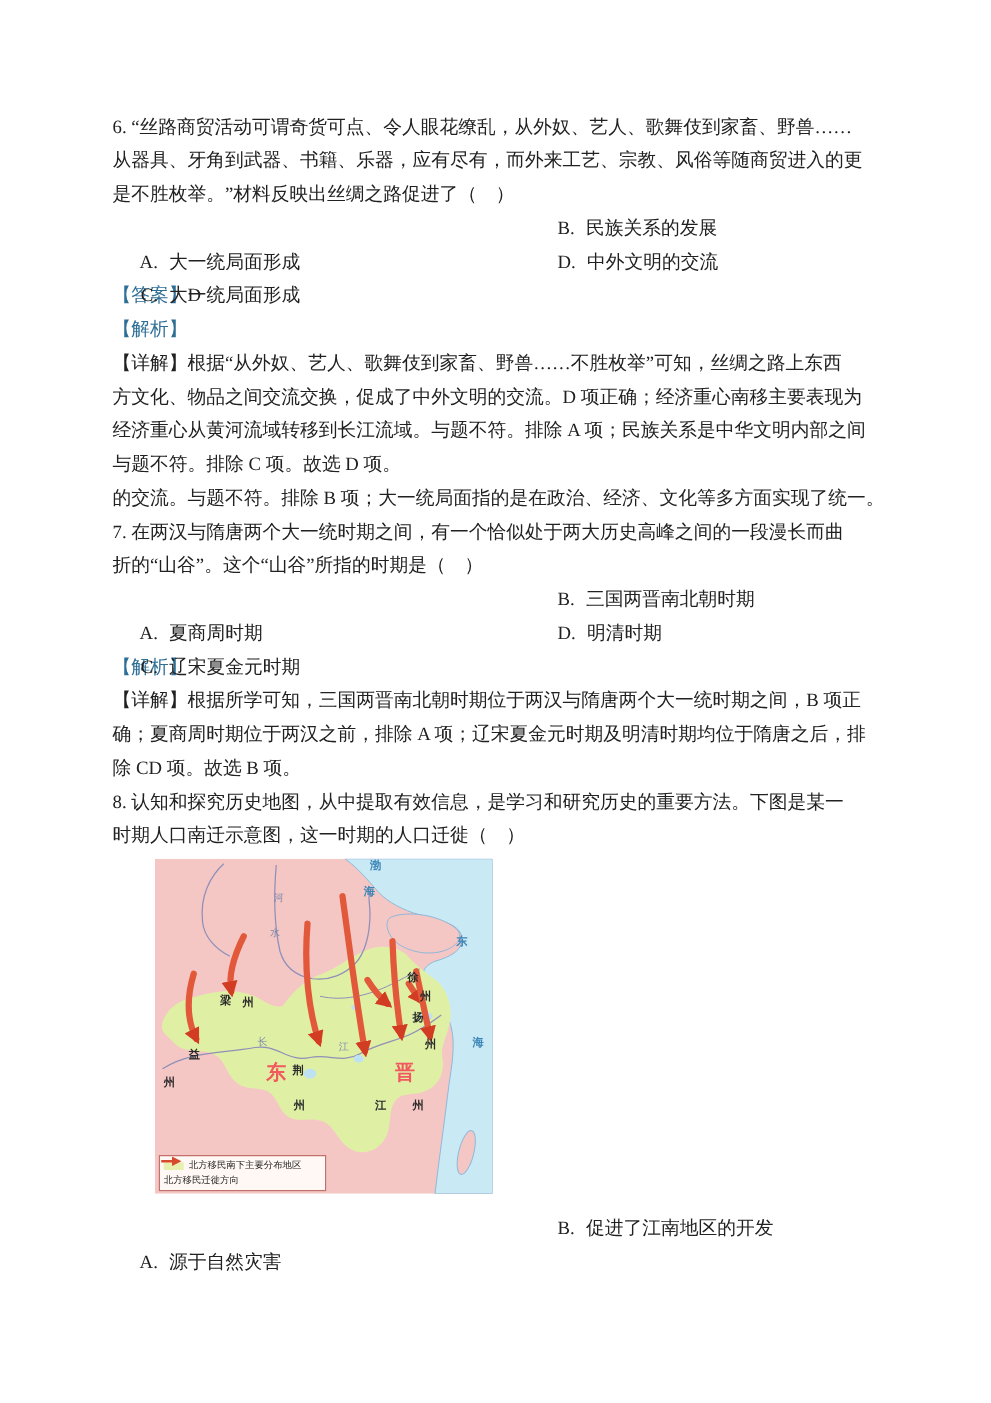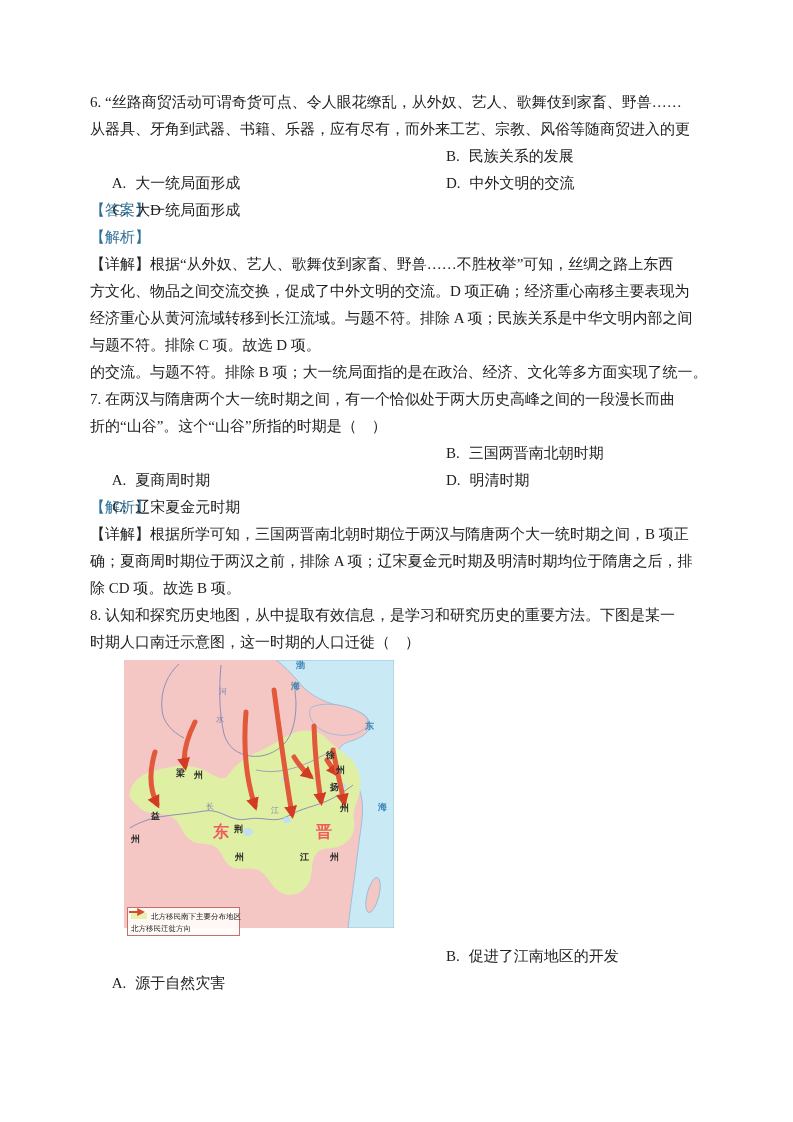--- a/index.html
+++ b/index.html
@@ -25,38 +25,39 @@
   .mapwrap svg { position:absolute; left:0; top:0; }
   .mlb { position:absolute; font-size:9px; line-height:1; color:#2a2a2a; font-weight:bold;
          font-family:"Liberation Sans","DejaVu Sans",sans-serif; }
   .mlr { position:absolute; font-size:16px; line-height:1; color:#f2595e; font-weight:bold;
          font-family:"Liberation Sans","DejaVu Sans",sans-serif; }
   .mls { position:absolute; font-size:9px; line-height:1; color:#3d86b8; font-weight:bold;
          font-family:"Liberation Sans","DejaVu Sans",sans-serif; }
   .mlv { position:absolute; font-size:8px; line-height:1; color:#7d86aa;
          font-family:"Liberation Sans","DejaVu Sans",sans-serif; }
   .legend {
-    position:absolute; left:3px; top:237px; width:113px; height:29px;
+    position:absolute; left:3px; top:237px; width:134px; height:29px;
     background:rgba(255,252,248,0.92); border:1px solid #c4706a;
-    font-family:Liberation Sans, sans-serif;
-    font-size:7.5px; color:#222; padding:2px 2px 0 3px;margin-top:10px;
+    font-family:Liberation Mono, monospace;
+    font-size:7.5px; color:#222; padding:2px 2px 0 3px;
   }
   .legend-row { display:flex; align-items:center; height:12px; white-space:nowrap; }
   .legend-swatch { display:inline-block; width:16px; height:6px; background:#e8f0b0;
                    margin-right:4px; flex:0 0 auto; }
   .legend-arrow { margin-right:2px; flex:0 0 auto; }
 </style>
 </head>
 <body>
 
 <div class="content">
 
   <div>
     <div class="line">6. “丝路商贸活动可谓奇货可点、令人眼花缭乱，从外奴、艺人、歌舞伎到家畜、野兽……</div>
     <div class="line">从器具、牙角到武器、书籍、乐器，应有尽有，而外来工艺、宗教、风俗等随商贸进入的更</div>
+    <div class="line">是不胜枚举。”材料反映出丝绸之路促进了（    ）</div>
     <div class="opt-row">
       <span><span class="opt-key">A.</span><span>大一统局面形成</span></span>
       <span class="opt-b"><span class="opt-key">B.</span><span>民族关系的发展</span></span>
     </div>
     <div class="opt-row">
       <span><span class="opt-key">C.</span><span>大一统局面形成</span></span>
       <span class="opt-b"><span class="opt-key">D.</span><span>中外文明的交流</span></span>
     </div>
     <div class="ansline"><span class="blue">【答案】</span><span>D</span></div>
     <div class="ansline"><span class="blue">【解析】</span></div>

